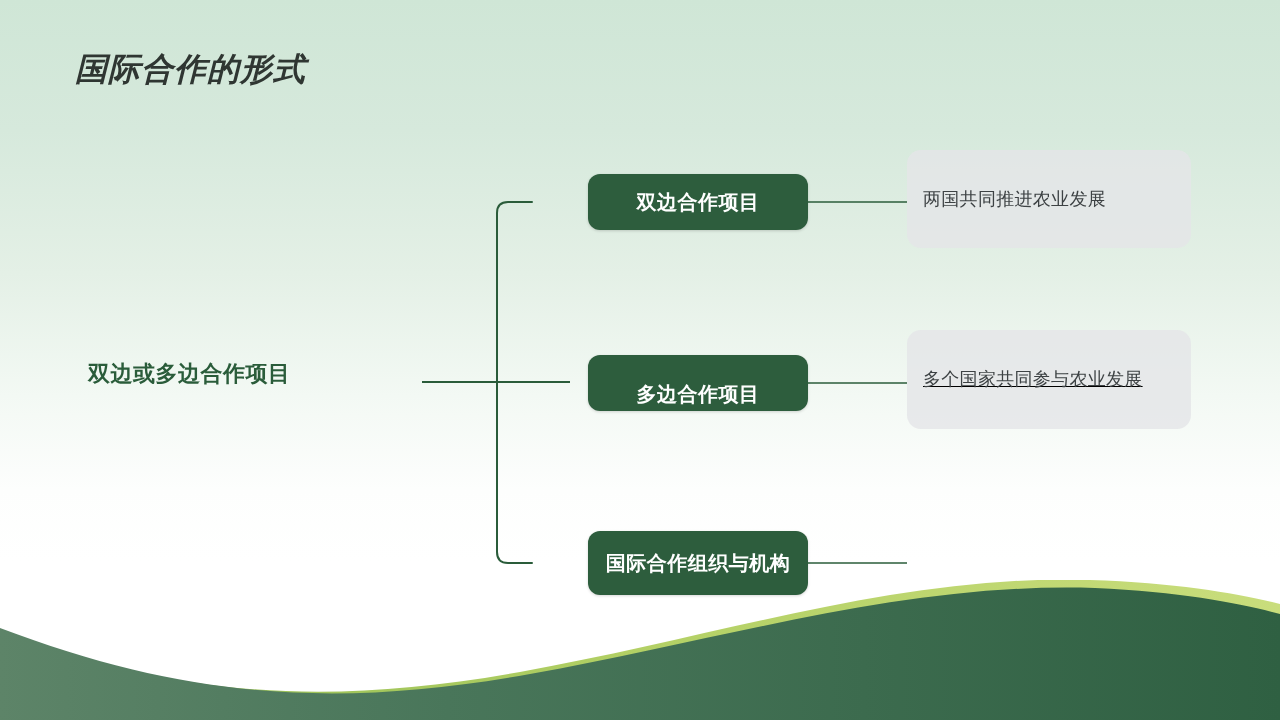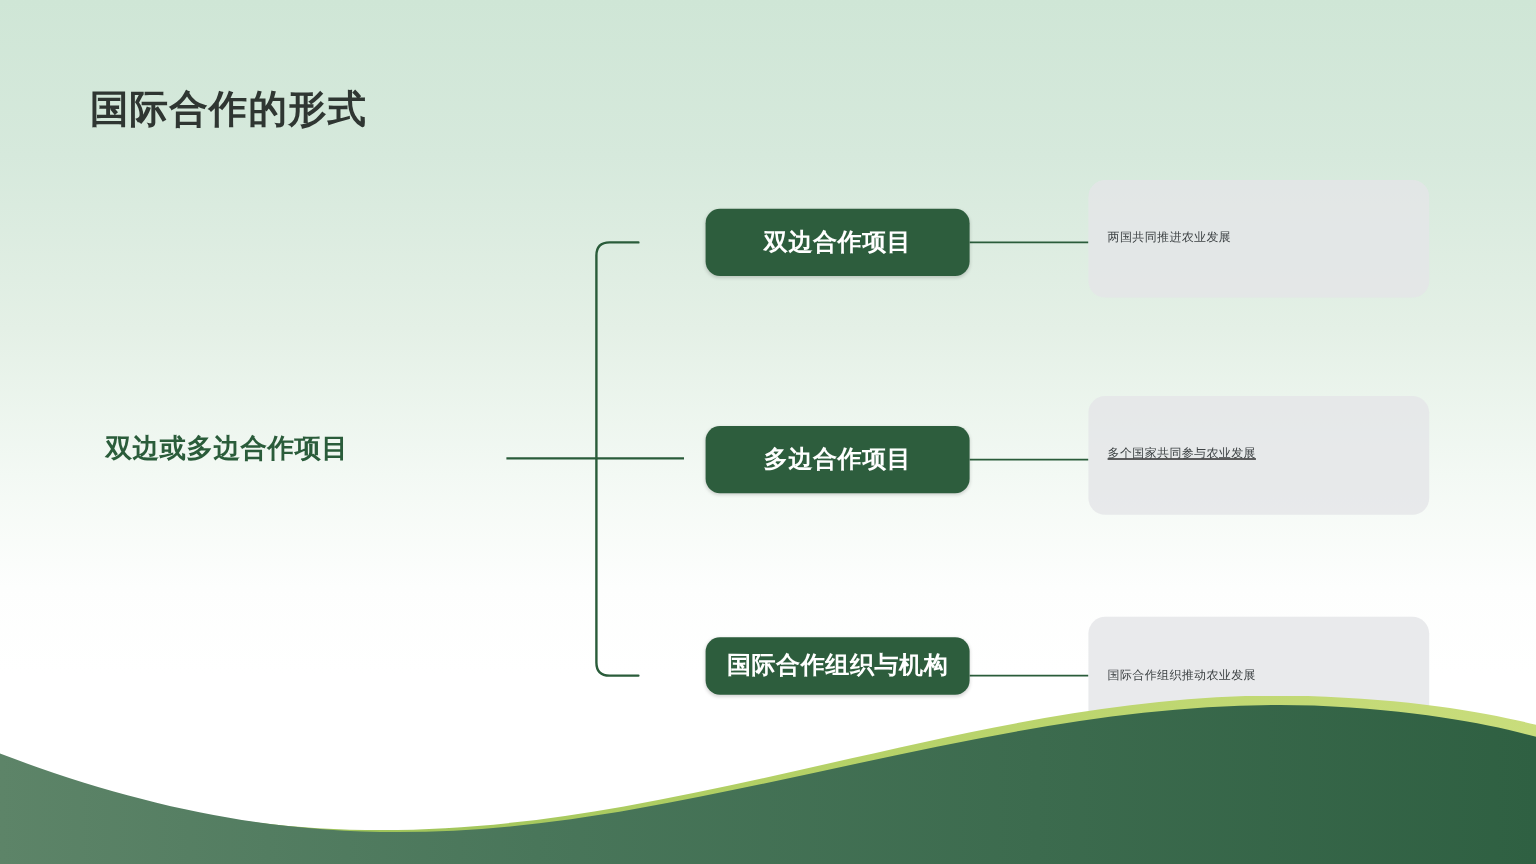--- a/index.html
+++ b/index.html
@@ -11,27 +11,28 @@
   #slide {
     position:relative;
     width:1280px; height:720px;
     background:linear-gradient(to bottom, #cfe6d6 0%, #d6e9dc 18%, #e4f0e6 38%, #f3f9f4 55%, #fdfefd 68%, #ffffff 78%, #ffffff 100%);
     overflow:hidden;
   }
 
   
   #title {
     position:absolute;
-    left:75px; top:71px;
+    left:75px; top:49px;
     font-size:32px;
     font-weight:bold;
     color:#2f3632;
     letter-spacing:1px;
     line-height:1.25;
     white-space:nowrap;
+    font-style:italic;
   }
 
   
   #root-label {
     position:absolute;
     left:88px; top:361px;
     width:330px;
     font-size:22px;
     font-weight:bold;
     color:#2a5c3a;
@@ -59,37 +60,37 @@
     text-align:center;
     color:#ffffff;
     font-weight:bold;
     font-size:20px;
     letter-spacing:0.5px;
     padding:6px 2px;
     box-shadow:0 1px 3px rgba(0,0,0,0.16);
   }
   .topic-box .tb-text { line-height:1.12; }
   #box-0 { left:588px; top:174px;  width:220px; height:56px; }
-  #box-1 { left:588px; top:355px;  width:220px; height:56px; }
-  #box-2 { left:588px; top:531px;  width:220px; height:48px; }
+  #box-1 { left:588px; top:355px;  width:220px; height:56px;align-items:flex-end; }
+  #box-2 { left:588px; top:531px;  width:220px; height:64px; }
 
   
   .detail-card {
     position:absolute;
     left:907px;
     width:284px;
     background:rgba(228,229,232,0.82);
     border-radius:14px;
     display:flex;
     align-items:center;
   }
   .detail-card .dc-text {
     padding-left:16px;
     padding-right:12px;
-    font-size:10px;
+    font-size:18px;
     color:#3d4244;
     line-height:1.45;
     letter-spacing:0.3px;
   }
   #card-0 { top:150px; height:98px; }
   #card-1 { top:330px; height:99px;text-decoration:underline; }
   #card-2 { top:514px; height:100px; }
 
   
   #waves {
@@ -127,23 +128,20 @@
   <div class="topic-box" id="box-2">
     <span class="tb-text">国际合作组织与机构</span>
   </div>
 
   <div class="detail-card" id="card-0">
     <span class="dc-text">两国共同推进农业发展</span>
   </div>
   <div class="detail-card" id="card-1">
     <span class="dc-text">多个国家共同参与农业发展</span>
   </div>
-  <div class="detail-card" id="card-2">
-    <span class="dc-text">国际合作组织推动农业发展</span>
-  </div>
 
   <svg id="waves" viewBox="0 0 1280 140" preserveAspectRatio="none" xmlns="http://www.w3.org/2000/svg">
     <defs>
       <linearGradient id="gDark" x1="0" y1="0" x2="1" y2="0">
         <stop offset="0%" stop-color="#5d8468"></stop>
         <stop offset="35%" stop-color="#49765a"></stop>
         <stop offset="100%" stop-color="#2f6042"></stop>
       </linearGradient>
       <linearGradient id="gLight" x1="0" y1="0" x2="1" y2="0">
         <stop offset="0%" stop-color="#8cb84f"></stop>

